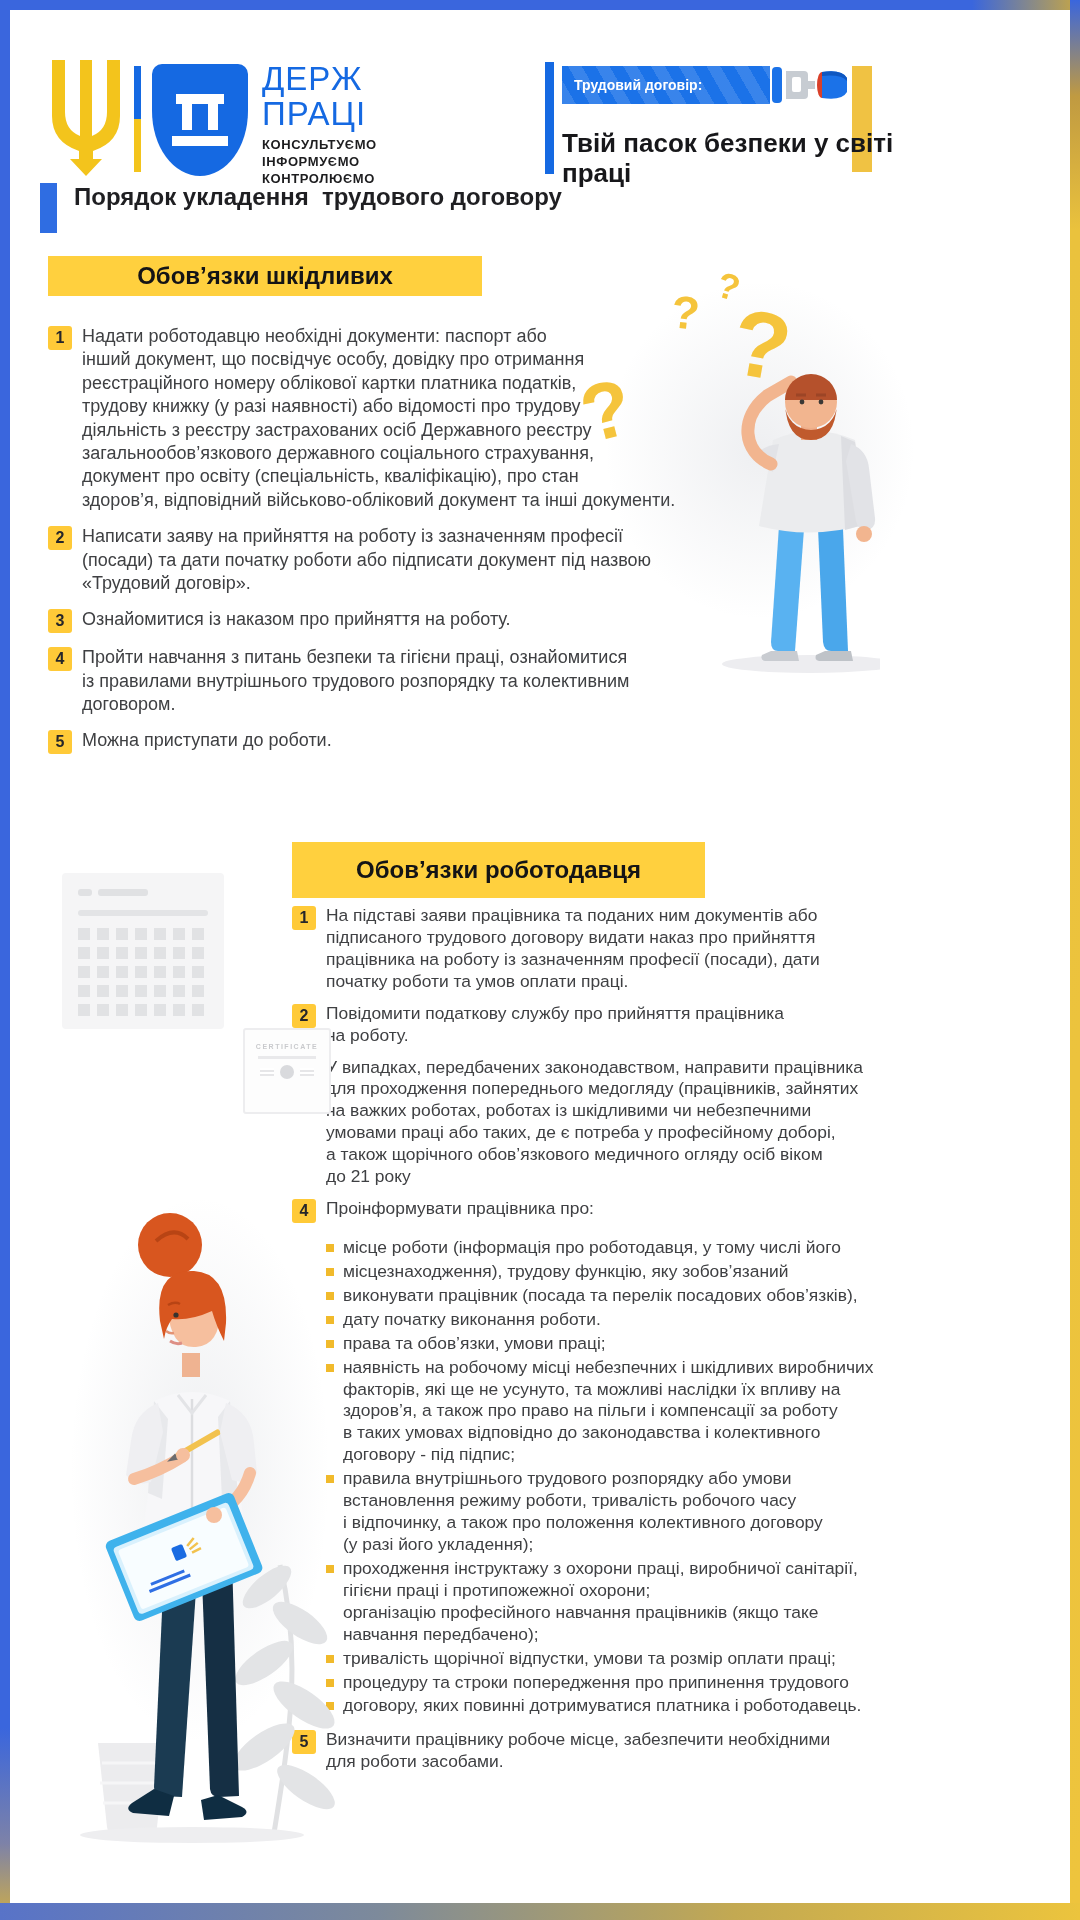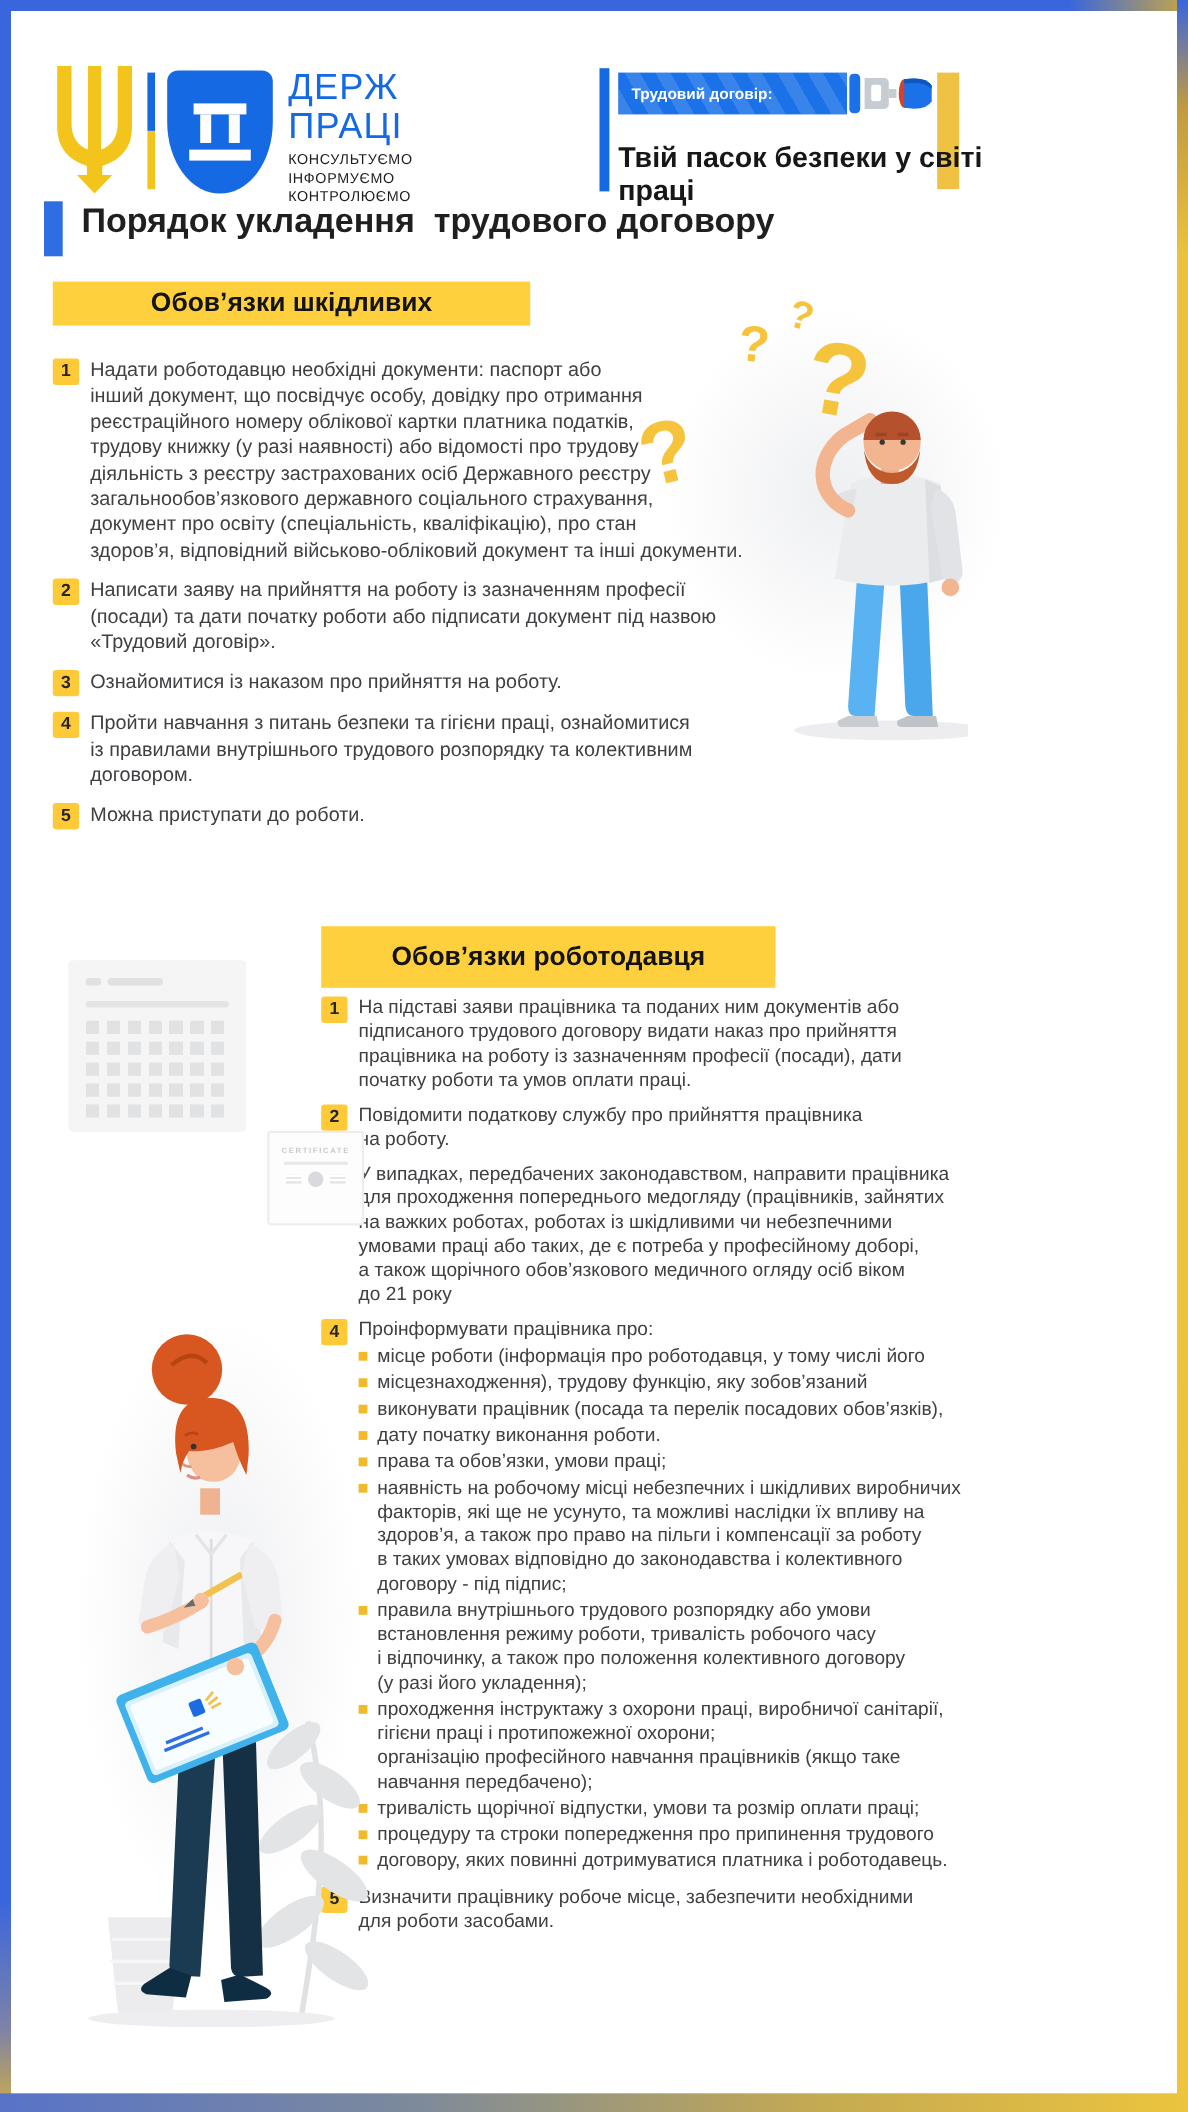--- a/index.html
+++ b/index.html
@@ -7,41 +7,41 @@
   #poster{position:relative;width:1080px;height:1920px;margin:0 auto;background:#fff;overflow:hidden;}
   .abs{position:absolute;}
   .pre{white-space:pre-wrap;}
   
   .frame-top{left:0;top:0;width:1080px;height:10px;background:linear-gradient(90deg,#3a66dd 0%,#3a66dd 90%,#c8a743 100%);}
   .frame-left{left:0;top:0;width:10px;height:1920px;background:linear-gradient(180deg,#3a66dd 0%,#3a66dd 90%,#7d82a8 96%,#cfae47 100%);}
   .frame-right{right:0;top:0;width:10px;height:1920px;background:linear-gradient(180deg,#3a66dd 0%,#c09a41 5%,#eac23d 12%,#eec43d 100%);}
   .bottom-strip{left:0;bottom:0;width:1080px;height:17px;background:linear-gradient(90deg,#5873c8 0%,#7d8a9b 35%,#c3a952 68%,#ecc43d 100%);}
   
   .brand-name{left:262px;top:62px;font-size:33px;font-weight:400;color:#1569e2;line-height:1.05;letter-spacing:1px;white-space:pre-line;}
-  .brand-tagline{left:262px;top:136px;font-size:13px;font-weight:400;color:#1d1d1f;line-height:1.32;letter-spacing:.6px;white-space:pre-line;}
+  .brand-tagline{left:262px;top:136px;font-size:13px;font-weight:700;color:#1d1d1f;line-height:1.32;letter-spacing:.6px;white-space:pre-line;}
   .divider-blue{left:134px;top:66px;width:7px;height:53px;background:#1569e2;}
   .divider-yellow{left:134px;top:119px;width:7px;height:53px;background:#f3c41c;}
   .shield{left:152px;top:64px;width:96px;height:112px;background:#1569e2;border-radius:10px 10px 50% 50%/10px 10px 58% 58%;display:flex;align-items:center;justify-content:center;}
   .vbar-blue{left:545px;top:62px;width:9px;height:112px;background:#1569e2;}
   .vbar-yellow{left:852px;top:66px;width:20px;height:106px;background:#f0c243;}
   .belt-badge{left:562px;top:66px;width:208px;height:38px;background:#1b72e8;
     background-image:repeating-linear-gradient(60deg,rgba(255,255,255,.13) 0 12px,rgba(255,255,255,0) 12px 24px);
     color:#fff;font-weight:800;font-size:14px;line-height:38px;padding-left:12px;}
   .banner-subtitle{left:562px;top:128px;font-size:26px;font-weight:800;color:#17171a;line-height:1.16;white-space:pre-line;}
   
   .title-accent{left:40px;top:183px;width:17px;height:50px;background:#2f6de2;}
-  .page-title{left:74px;top:183px;width:940px;font-size:31px;font-weight:800;color:#1f1f22;white-space:pre-wrap;}
+  .page-title{left:74px;top:183px;width:940px;font-size:24px;font-weight:800;color:#1f1f22;white-space:pre-wrap;}
   
   .badge{background:#ffd03e;display:flex;align-items:center;justify-content:center;font-weight:700;font-size:24px;color:#141416;}
   .item{display:flex;gap:10px;margin-bottom:13px;}
   .num{flex:0 0 24px;height:24px;background:#ffca38;border-radius:3px;font-weight:700;font-size:16px;color:#26262a;display:flex;align-items:center;justify-content:center;margin-top:1px;}
   .l1 .itext{font-size:18px;line-height:1.3;color:#3f4043;}
   .l2 .item{margin-bottom:10px;}
   .l2 .itext{font-size:17.4px;line-height:1.26;color:#3f4043;}
-  .subs{margin-top:2px;}
+  .subs{margin-top:17px;}
   .sub{display:flex;gap:9px;margin-bottom:2px;}
   .marker{flex:0 0 8px;height:8px;background:#f1ba2b;margin-top:7px;}
   
   .glow{border-radius:50%;background:radial-gradient(closest-side,rgba(150,156,170,.16),rgba(150,156,170,0) 72%);}
   .calendar{left:62px;top:873px;width:162px;height:156px;background:#f5f5f6;border-radius:4px;padding:16px;}
   .cal-dash-row{display:flex;gap:6px;margin-bottom:14px;}
   .cal-dash{height:7px;border-radius:3px;background:#e0e1e3;}
   .cal-line{height:6px;border-radius:3px;background:#e3e4e6;margin-bottom:12px;}
   .cal-grid-row{height:12px;margin-bottom:7px;background:repeating-linear-gradient(90deg,#e1e2e4 0 12px,rgba(0,0,0,0) 12px 19px);}
   .cert{left:243px;top:1028px;width:88px;height:86px;background:#fdfdfd;border:2px solid #ededef;border-radius:3px;text-align:center;padding-top:13px;}

